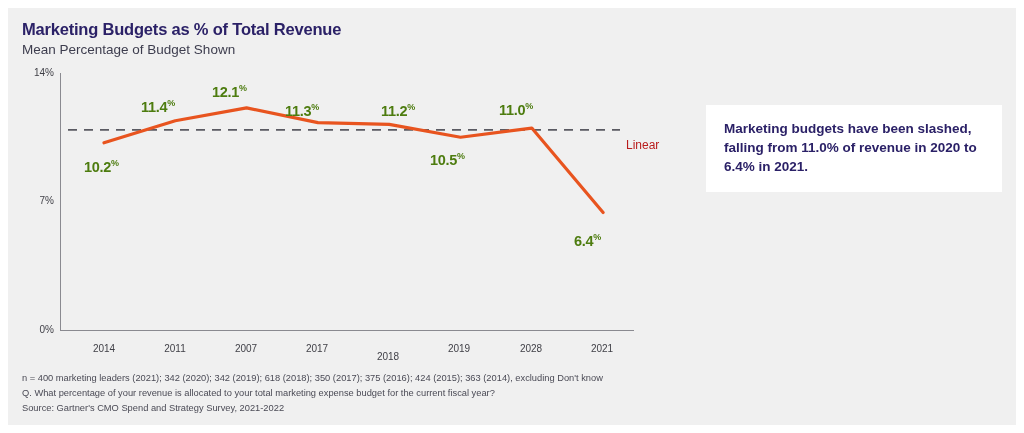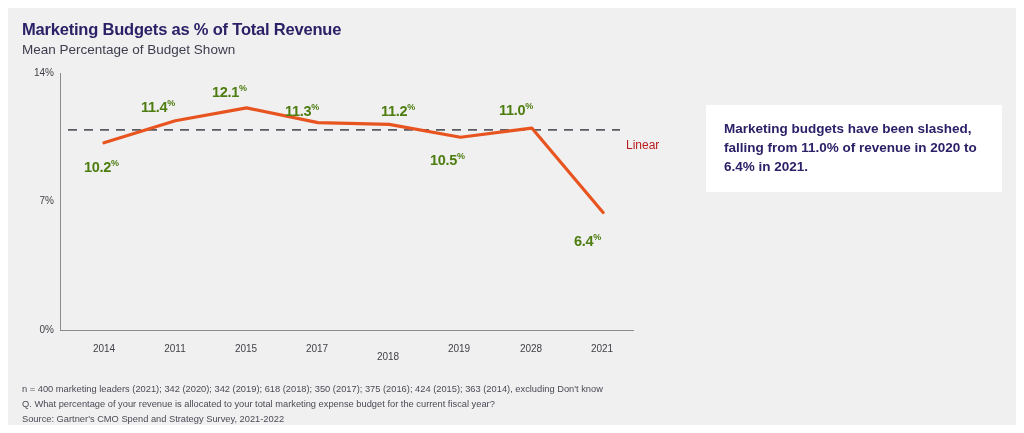--- a/index.html
+++ b/index.html
@@ -76,21 +76,21 @@
     box-sizing:border-box;
   }
   #callout p{
     margin:0;
     font-size:13.5px;font-weight:bold;
     line-height:1.42;
     color:#2b2167;
   }
   
   #footnotes{
-    position:absolute;left:14px;top:374px;
+    position:absolute;left:14px;top:363px;
     width:700px;
   }
   #footnotes div{
     font-size:9.3px;
     color:#4a4a55;
     line-height:1.62;
     white-space:nowrap;
   }
 </style>
 </head>
@@ -105,21 +105,21 @@
 
     <div id="axis-v"></div>
     <div id="axis-h"></div>
 
     <div class="ytick" style="left:6px;top:59px;">14%</div>
     <div class="ytick" style="left:6px;top:187px;">7%</div>
     <div class="ytick" style="left:6px;top:316px;">0%</div>
 
     <div class="xtick" style="left:66px;top:335px;">2014</div>
     <div class="xtick" style="left:137px;top:335px;">2011</div>
-    <div class="xtick" style="left:208px;top:335px;">2015</div>
+    <div class="xtick" style="left:208px;top:335px;">2007</div>
     <div class="xtick" style="left:279px;top:335px;">2017</div>
     <div class="xtick" style="left:350px;top:323px;margin-top:20px;">2018</div>
     <div class="xtick" style="left:421px;top:335px;">2019</div>
     <div class="xtick" style="left:493px;top:335px;">2028</div>
     <div class="xtick" style="left:564px;top:335px;">2021</div>
 
     <svg id="series-svg" width="1008" height="417" style="position:absolute;left:0;top:0;pointer-events:none;">
       <g id="svg-layer">
           <line x1="60" x2="612" y1="121.90714285714284" y2="121.90714285714284" stroke="#5a5a62" stroke-width="1.6" stroke-dasharray="9 7"></line>
           <polyline points="96,134.75714285714287 167.3,112.72857142857143 238.6,99.87857142857143 309.9,114.56428571428572 381.2,116.4 452.5,129.25 523.8,120.07142857142858 595.0999999999999,204.5142857142857" fill="none" stroke="#e8541f" stroke-width="3.2" stroke-linejoin="round" stroke-linecap="round"></polyline>

